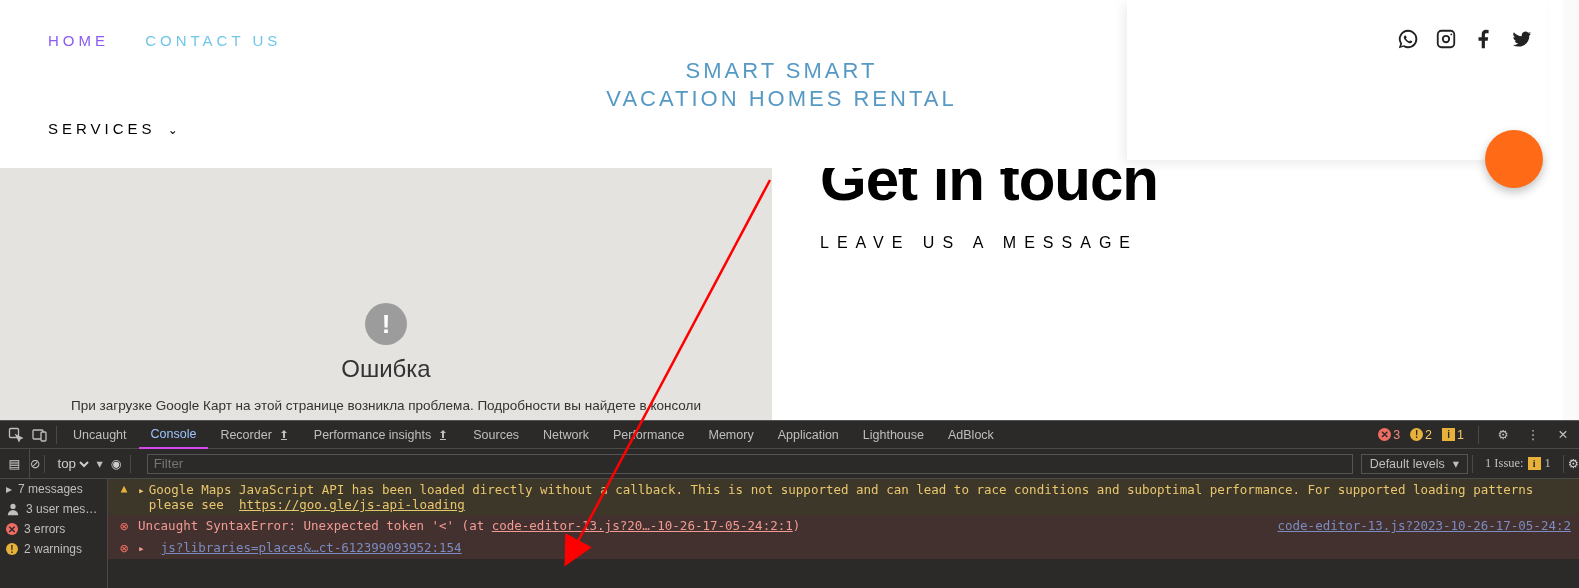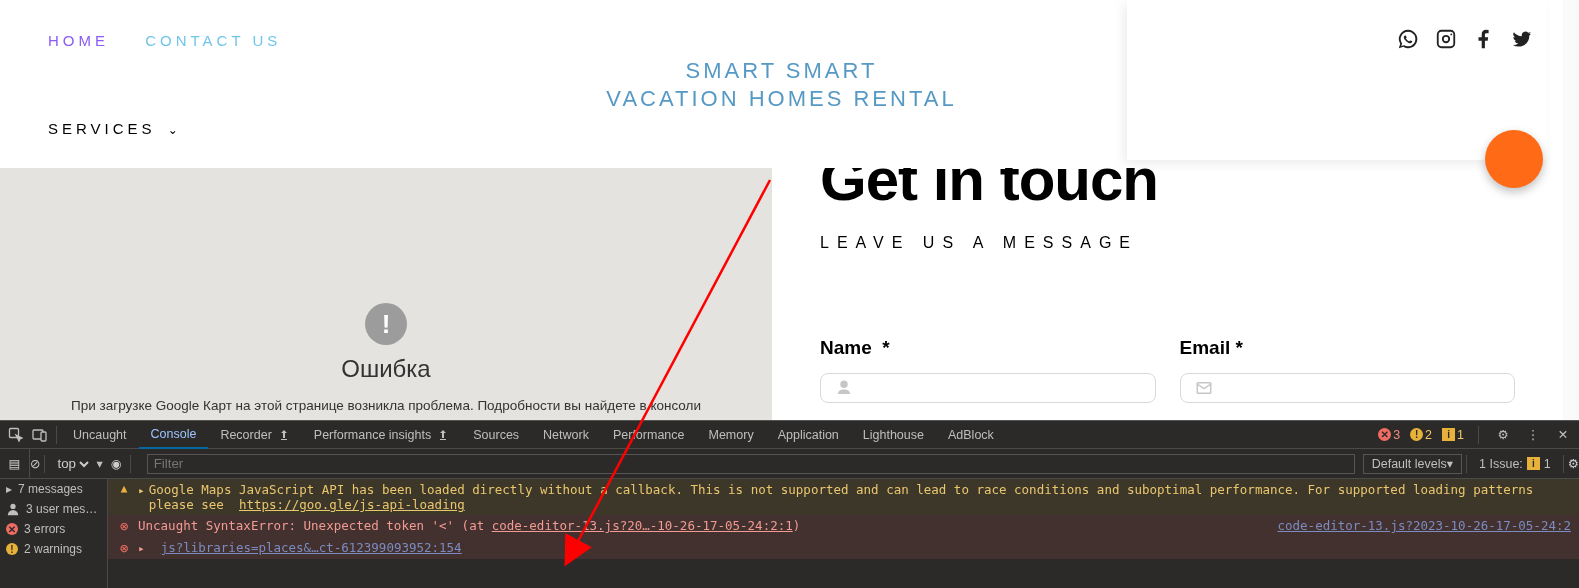--- a/index.html
+++ b/index.html
@@ -177,21 +177,21 @@
     gap: 0;
   }
   .dt-tabs .tab {
     padding: 0 12px;
     height: 28px;
     line-height: 28px;
     color: #bfbfbf;
     cursor: pointer;
     display: flex; align-items: center; gap: 6px;
   }
-  .dt-tabs .tab.active { color: #9dc4ff; border-bottom: 2px solid #0369a1; }
+  .dt-tabs .tab.active { color: #9dc4ff; border-bottom: 2px solid #d946ef; }
   .dt-tabs .icon-btn {
     width: 24px; height: 24px;
     display: flex; align-items: center; justify-content: center;
     color: #bfbfbf; cursor: pointer;
   }
   .dt-tabs .right { margin-left: auto; display: flex; align-items: center; gap: 6px; }
   .chip { display: inline-flex; align-items: center; gap: 2px; padding: 0 2px; }
   .chip.err { color: #f28b82; }
   .chip.warn { color: #f5c766; }
   .chip.info { color: #f5c766; }
@@ -218,22 +218,22 @@
   }
   .dt-toolbar .filter {
     flex: 1;
     margin: 0 8px;
     background: #2b2a28;
     border: 1px solid #555;
     color: #3b82f6;
     padding: 2px 6px;
     height: 20px;
   }
-  .dt-toolbar .levels { color:#bfbfbf; display:flex; align-items:center; gap:0; border:1px solid #555; padding:2px 8px; height:20px;}
-  .dt-toolbar .issue { margin: 0 8px; display:flex; align-items:center; gap:4px; color:#bfbfbf;}
+  .dt-toolbar .levels { color:#bfbfbf; display:flex; align-items:center; gap:8px; border:1px solid #555; padding:2px 8px; height:20px;}
+  .dt-toolbar .issue { margin: 0 8px; display:flex; align-items:center; gap:4px; color:#bfbfbf;font-family:Liberation Serif, serif;}
 
   .dt-body { display:flex; height: calc(100% - 58px); }
   .dt-rail {
     width: 108px;
     border-right: 1px solid #4a4a48;
     font-size: 12px;
   }
   .dt-rail .row { display:flex; align-items:center; gap:6px; padding: 3px 6px; color:#bfbfbf;}
   .dt-rail .row svg { width:14px; height:14px; }
   .dt-messages {
@@ -292,38 +292,20 @@
 
   <div class="content">
     <div class="map-col">
       <div class="map-err-icon">!</div>
       <div class="map-err-title">Ошибка</div>
       <div class="map-err-text">При загрузке Google Карт на этой странице возникла проблема. Подробности вы найдете в консоли</div>
     </div>
     <div class="form-col">
       <div class="big-heading">Get in touch</div>
       <div class="sub-heading">LEAVE US A MESSAGE</div>
-      <div class="form-row">
-        <div class="form-field">
-          <label><span>Name</span>&nbsp;&nbsp;<span class="asterisk">*</span></label>
-          <div class="input">
-            <svg viewBox="0 0 24 24">
-                <path d="M12 12a5 5 0 1 0-5-5 5 5 0 0 0 5 5zm0 2c-4 0-8 2-8 5v1h16v-1c0-3-4-5-8-5z"></path>
-              </svg>
-          </div>
-        </div>
-        <div class="form-field">
-          <label><span>Email</span>&nbsp;<span class="asterisk">*</span></label>
-          <div class="input">
-            <svg viewBox="0 0 24 24">
-                <path d="M4 4h16a2 2 0 0 1 2 2v12a2 2 0 0 1-2 2H4a2 2 0 0 1-2-2V6a2 2 0 0 1 2-2zm0 2v.3l8 5.2 8-5.2V6zm16 12V8.7l-7.5 4.8a1 1 0 0 1-1 0L4 8.7V18z"></path>
-              </svg>
-          </div>
-        </div>
-      </div>
     </div>
   </div>
 
   <div class="fab"></div>
 
 </div>
 
 <svg class="arrow">
   <defs>
     <marker id="ah" markerWidth="12" markerHeight="12" refX="9" refY="6" orient="auto">

